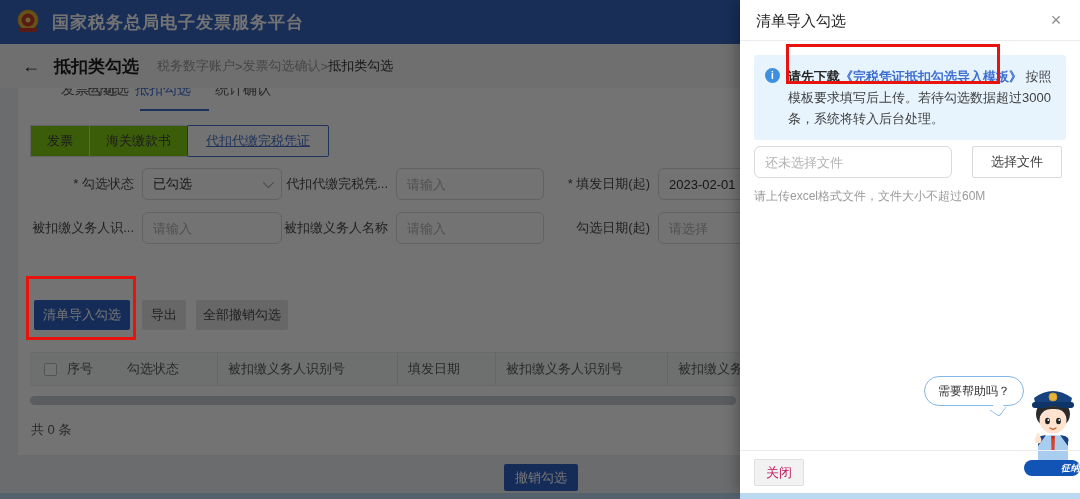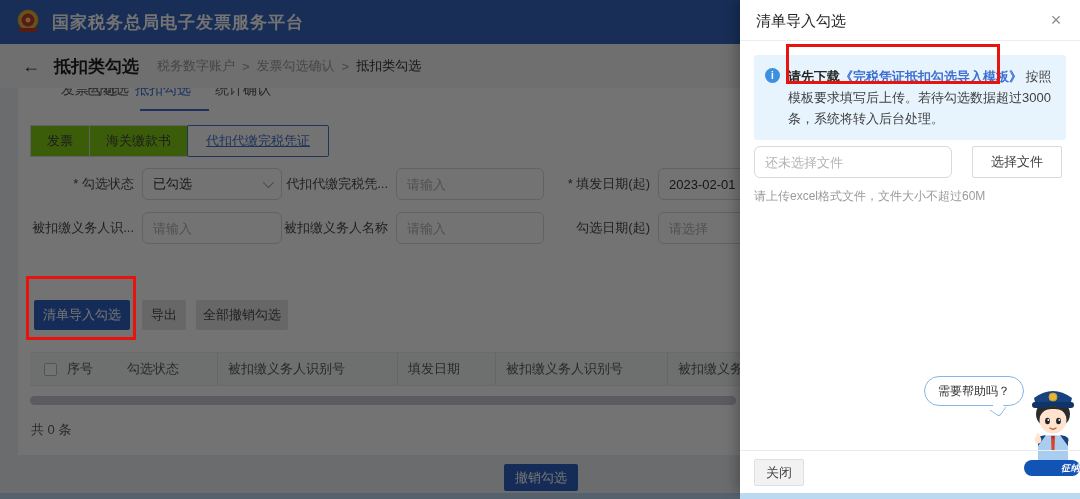--- a/index.html
+++ b/index.html
@@ -9,21 +9,21 @@
   
   .main { position:absolute; inset:0; z-index:0; }
 
   .topbar { position:absolute; left:0; top:0; width:1080px; height:44px; background:#3566c2; display:flex; align-items:center; }
   .logo { width:28px; height:28px; margin-left:14px; }
   .topbar-title { color:#fff; font-size:17px; font-weight:bold; margin-left:10px; letter-spacing:1px; }
 
   .crumbrow { position:absolute; left:0; top:44px; width:1080px; height:44px; background:#f6f7f9; display:flex; align-items:center; }
   .back { font-size:18px; color:#333; margin-left:22px; cursor:pointer; }
   .page-title { font-size:17px; font-weight:bold; color:#1f1f1f; margin-left:14px; }
-  .crumbs { margin-left:18px; font-size:13px; color:#9b9b9b; display:flex; gap:7px; align-items:center; }
+  .crumbs { margin-left:18px; font-size:13px; color:#9b9b9b; display:flex; align-items:center; }
   .crumbs .cur { color:#333; }
 
   .card { position:absolute; left:18px; top:88px; width:1062px; height:367px; background:#ffffff; }
 
   
   .clipped-tabs { position:absolute; left:7px; top:0; width:420px; height:23px; overflow:hidden; font-size:14px; color:#5a5a5a; }
   .clipped-tabs span { position:absolute; top:-9px; line-height:20px; white-space:nowrap; }
   .ct1 { left:0;margin-left:36px; } .ct2 { left:62px; } .ct3 { left:110px; color:#3d6ed0; } .ct4 { left:190px; }
   .ct-underline { position:absolute; left:115px; top:21px; width:69px; height:2px; background:#3d6ed0; }
 
@@ -67,21 +67,21 @@
   .alert { position:absolute; left:14px; top:55px; width:312px; background:#e7f4fe; border-radius:3px; padding:11px 12px 11px 34px; font-size:13px; line-height:21px; color:#404040; }
   .info-ico { position:absolute; left:11px; top:13px; width:15px; height:15px; border-radius:50%; background:#3d8fe0; color:#fff; font-size:10px; font-weight:bold; text-align:center; line-height:15px; font-style:normal; }
   .alert b { color:#262626; }
   .alert a { color:#3d6ed0; font-weight:bold; text-decoration:none; cursor:pointer; }
 
   .file-input { position:absolute; left:14px; top:146px; width:198px; }
   .choose-btn { position:absolute; left:232px; top:146px; width:90px; height:32px; background:#fff; border:1px solid #d9d9d9; border-radius:2px; font-size:13px; color:#404040; cursor:pointer; font-family:inherit; }
   .hint { position:absolute; left:14px; top:188px; font-size:12px; color:#9a9a9a; }
 
   .drawer-foot { position:absolute; left:0; bottom:0; width:340px; height:43px; border-top:1px solid #ebebeb; }
-  .close-btn { position:absolute; left:14px; top:8px; width:50px; height:27px; background:#f2f2f2; border:1px solid #e0e0e0; border-radius:2px; font-size:13px; color:#404040; cursor:pointer; font-family:inherit; }
+  .close-btn { position:absolute; left:14px; top:8px; width:50px; height:27px; background:#f2f2f2; border:1px solid #e0e0e0; border-radius:2px; font-size:13px; color:#be185d; cursor:pointer; font-family:inherit; }
 
   .bubble { position:absolute; left:184px; top:376px; width:100px; height:30px; background:#fff; border:1px solid #86b6e6; border-radius:15px; font-size:12px; color:#333; text-align:center; line-height:28px; cursor:pointer; }
   .bubble-tail { position:absolute; left:252px; top:403px; width:12px; height:12px; background:#fff; border-right:1px solid #86b6e6; border-bottom:1px solid #86b6e6; transform:rotate(35deg); border-radius:0 0 4px 0; }
   .mascot { position:absolute; left:286px; top:380px; width:54px; height:84px; cursor:pointer; }
   .mascot-badge { position:absolute; left:284px; top:460px; width:56px; height:16px; background:#1254b5; border-radius:8px; color:#fff; font-size:9px; font-weight:bold; font-style:italic; text-align:right; line-height:16px; letter-spacing:.5px; cursor:pointer;padding-left:32px; }
 
   
   .redbox { position:absolute; border:3px solid #e8130c; z-index:40; pointer-events:none; }
   .redbox-a { left:26px; top:276px; width:110px; height:64px; }
   .redbox-b { left:786px; top:44px; width:214px; height:40px; }

